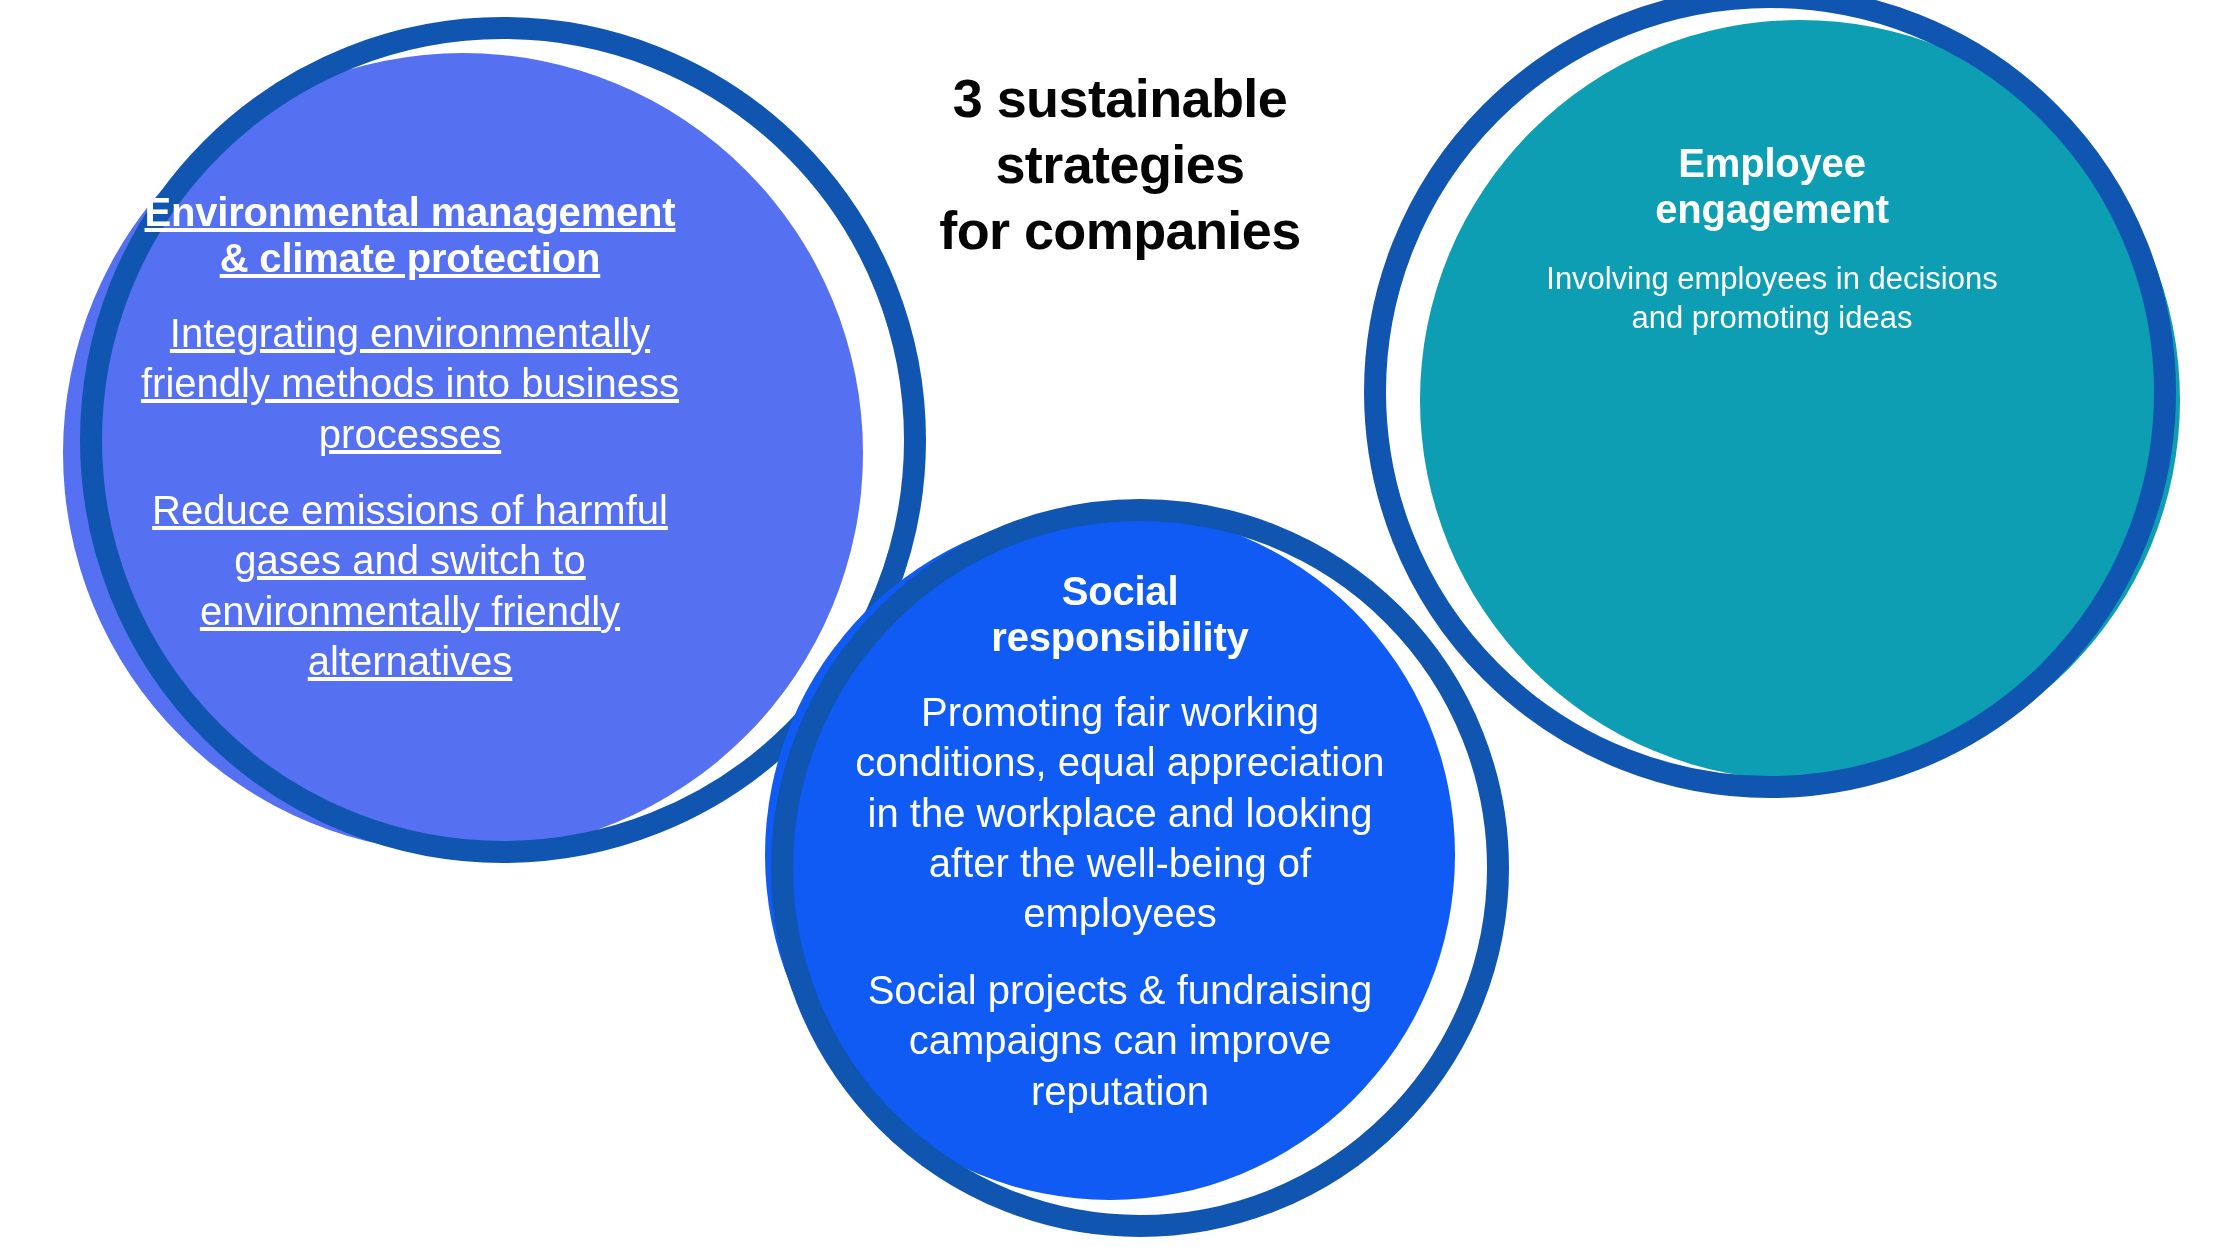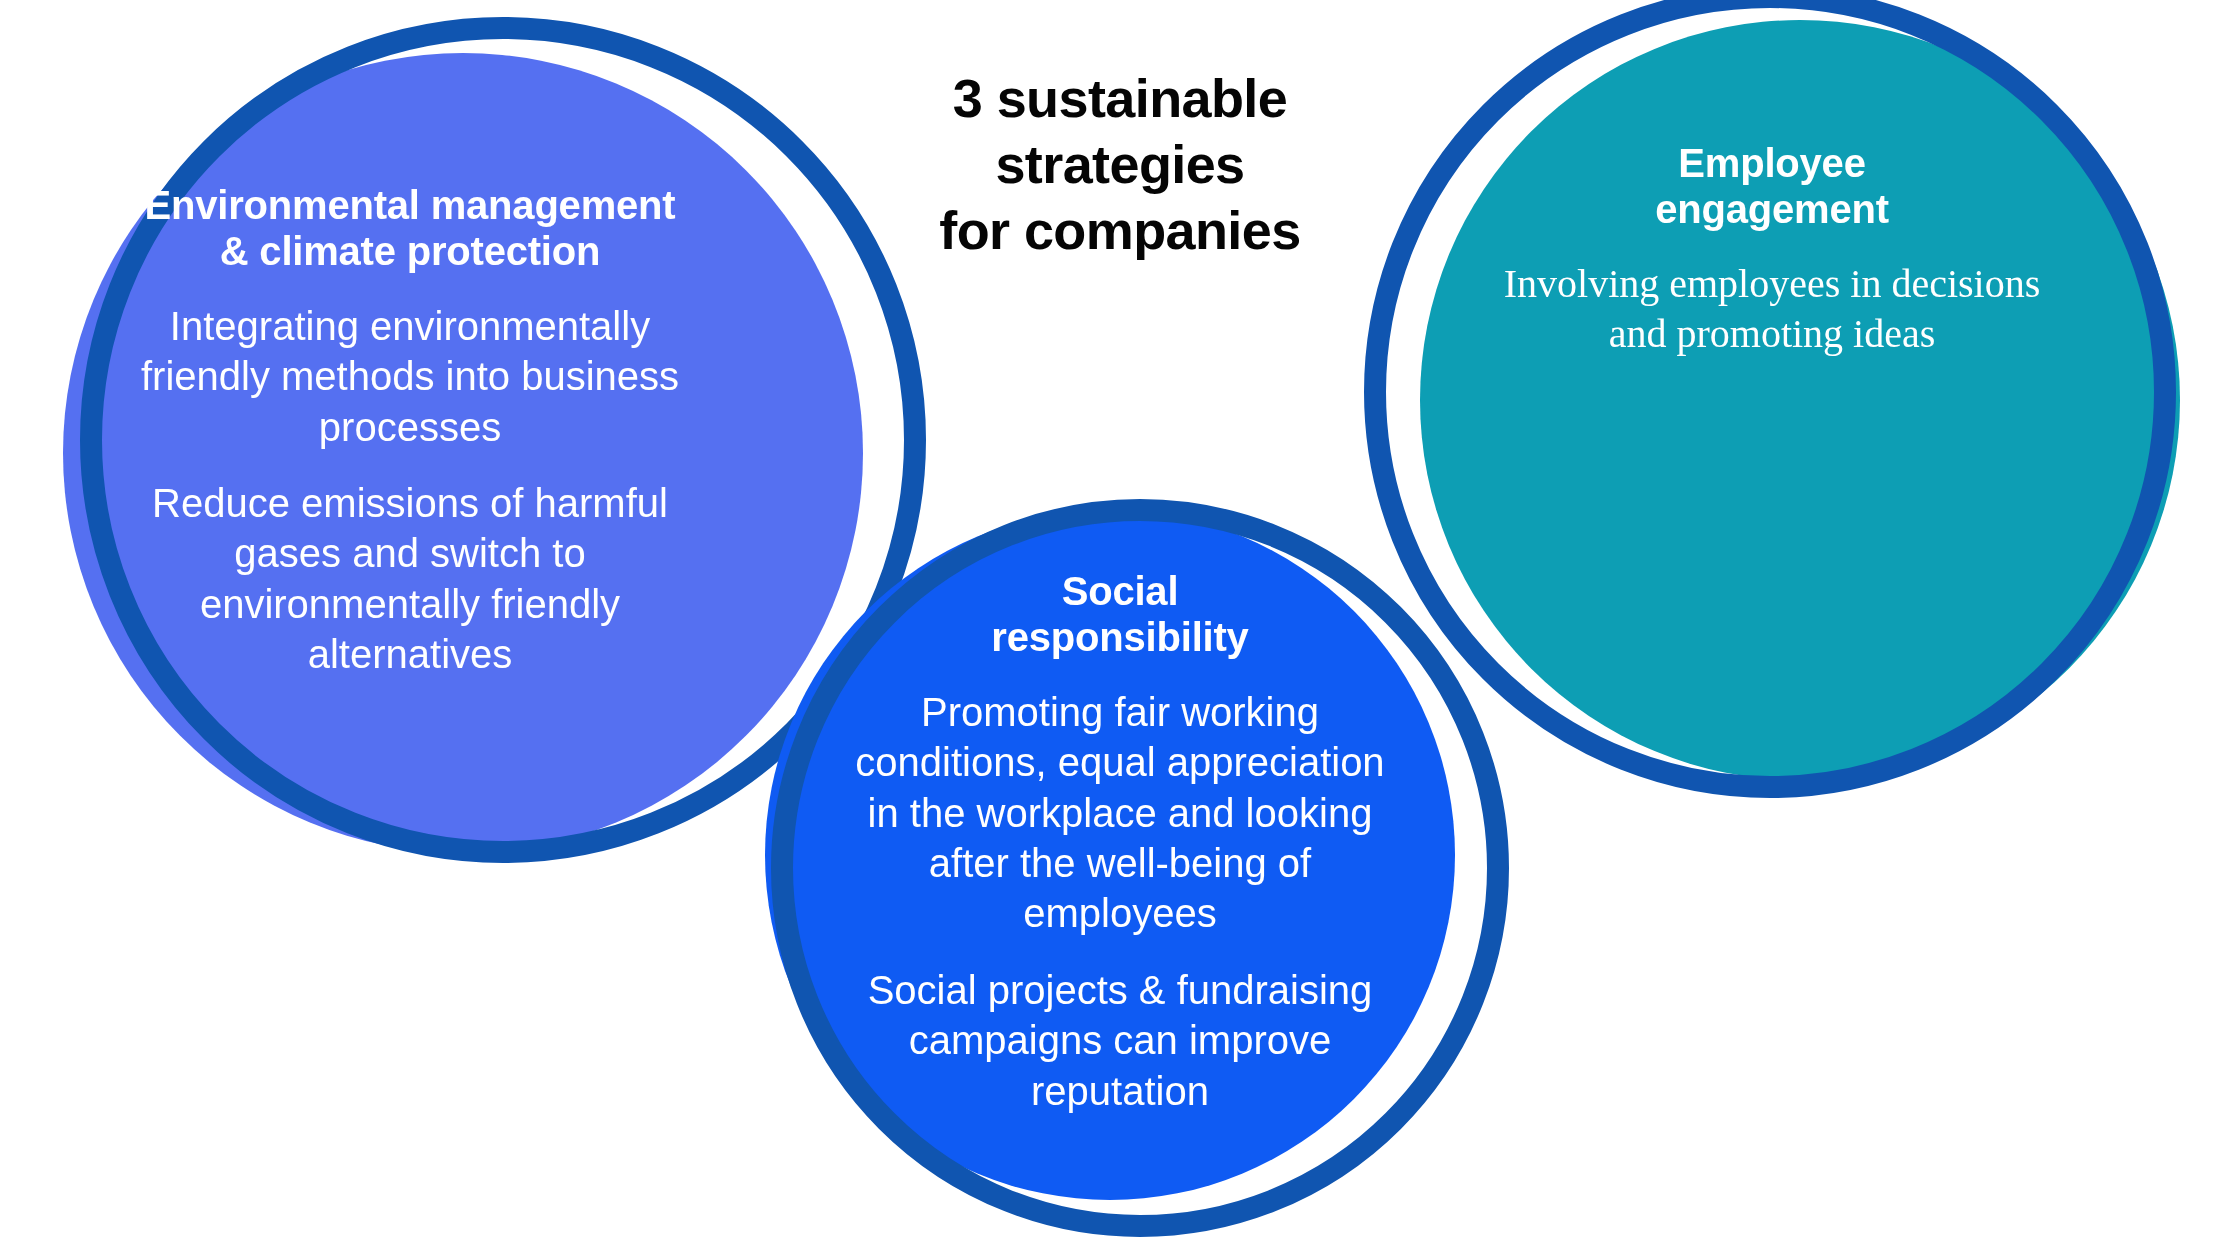--- a/index.html
+++ b/index.html
@@ -48,35 +48,36 @@
     font-weight: 400;
     line-height: 1.26;
     margin: 0 0 26px 0;
     white-space: pre-line;
   }
   .card-para:last-child { margin-bottom: 0; }
 
   
   #card-env {
     left: 86px;
-    top: 182px;
+    top: 189px;
     width: 648px;
+    text-decoration: underline;
   }
   #card-env .card-title { font-size: 40px; }
   #card-env .card-para  { font-size: 40px; }
 
   
   #card-emp {
     left: 1452px;
     top: 140px;
     width: 640px;
     text-align: center;
   }
   #card-emp .card-title { font-size: 40px; }
-  #card-emp .card-para  { font-size: 40px; font-family: Liberation Serif, serif; }
+  #card-emp .card-para  { font-size: 31px; }
 
   
   #card-soc {
     left: 810px;
     top: 568px;
     width: 620px;
   }
   #card-soc .card-title { font-size: 40px; }
   #card-soc .card-para  { font-size: 40px; }
 

